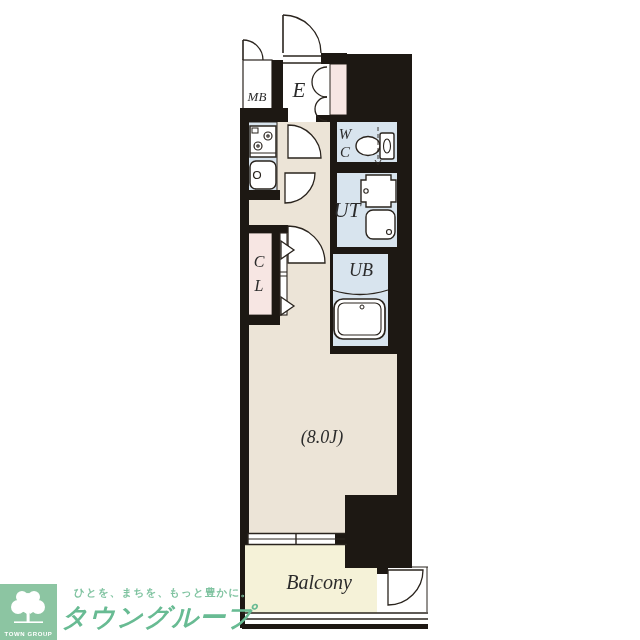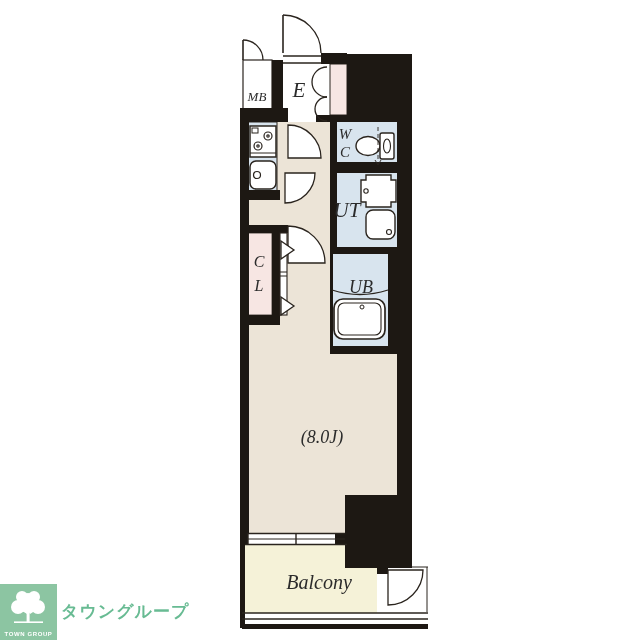--- a/index.html
+++ b/index.html
@@ -27,22 +27,23 @@
   }
   .logo-tagline{
     position:absolute;left:74px;top:586px;
     font-family:"Liberation Sans", sans-serif;font-weight:bold;
     font-size:10.5px;letter-spacing:1.2px;color:var(--logoTagline,#7fc3a0);
     white-space:nowrap;
   }
   .logo-brand{
     position:absolute;left:61px;top:600px;
     font-family:"Liberation Sans", sans-serif;font-weight:bold;
-    font-size:17px;letter-spacing:1px;color:var(--logoText,#68bb93);
+    font-size:26px;letter-spacing:1px;color:var(--logoText,#68bb93);
     white-space:nowrap;
+    font-style:italic;
   }
 </style>
 </head>
 <body>
 
 <div id="stage">
 
 <svg width="640" height="640" viewBox="0 0 640 640">
 
   <path d="M277,122 L330,122 L330,354 L397,354 L397,495 L345,495 L345,533 L249,533 L249,198 L277,198 Z" style="fill:var(--floor)"></path>
@@ -166,21 +167,21 @@
     <line x1="242" y1="619" x2="428" y2="619" style="stroke:var(--line);stroke-width:1.5"></line>
     <rect x="242" y="624" width="186" height="5" style="fill:var(--wall)"></rect>
   </g>
 </svg>
 
   <div class="room-label" style="left:257px;top:96px;font-size:13px;">MB</div>
   <div class="room-label" style="left:299px;top:90px;font-size:21px;">E</div>
   <div class="room-label" style="left:345px;top:134px;font-size:15px;">W</div>
   <div class="room-label" style="left:345px;top:152px;font-size:15px;">C</div>
   <div class="room-label" style="left:347px;top:210px;font-size:21px;">UT</div>
-  <div class="room-label" style="left:361px;top:287px;font-size:18px;">UB</div>
+  <div class="room-label" style="left:361px;top:270px;font-size:18px;">UB</div>
   <div class="room-label" style="left:259px;top:262px;font-size:16px;">C</div>
   <div class="room-label" style="left:259px;top:286px;font-size:16px;">L</div>
   <div class="room-label" style="left:322px;top:437px;font-size:18px;text-align:right;">(8.0J)</div>
   <div class="room-label" style="left:319px;top:582px;font-size:20px;">Balcony</div>
 
   <div class="logo-box">
     <svg width="57" height="56" viewBox="0 0 57 56">
       <g fill="#ffffff">
         <circle cx="28" cy="19" r="10"></circle>
         <circle cx="18" cy="23" r="7"></circle>
@@ -188,15 +189,16 @@
         <circle cx="22" cy="13" r="6"></circle>
         <circle cx="34" cy="13" r="6"></circle>
         <rect x="26.6" y="24" width="3" height="14"></rect>
         <path d="M27,30 L21,26 L22.5,24.8 L28,29 Z"></path>
         <path d="M29,28 L35,24.5 L36.2,26 L30,30 Z"></path>
         <rect x="14" y="37.4" width="29" height="1.6"></rect>
       </g>
     </svg>
     <div class="town-group">TOWN GROUP</div>
   </div>
+  <div class="logo-tagline">ひとを、まちを、もっと豊かに。</div>
   <div class="logo-brand">タウングループ</div>
 
 </div>
 
 </body></html>

